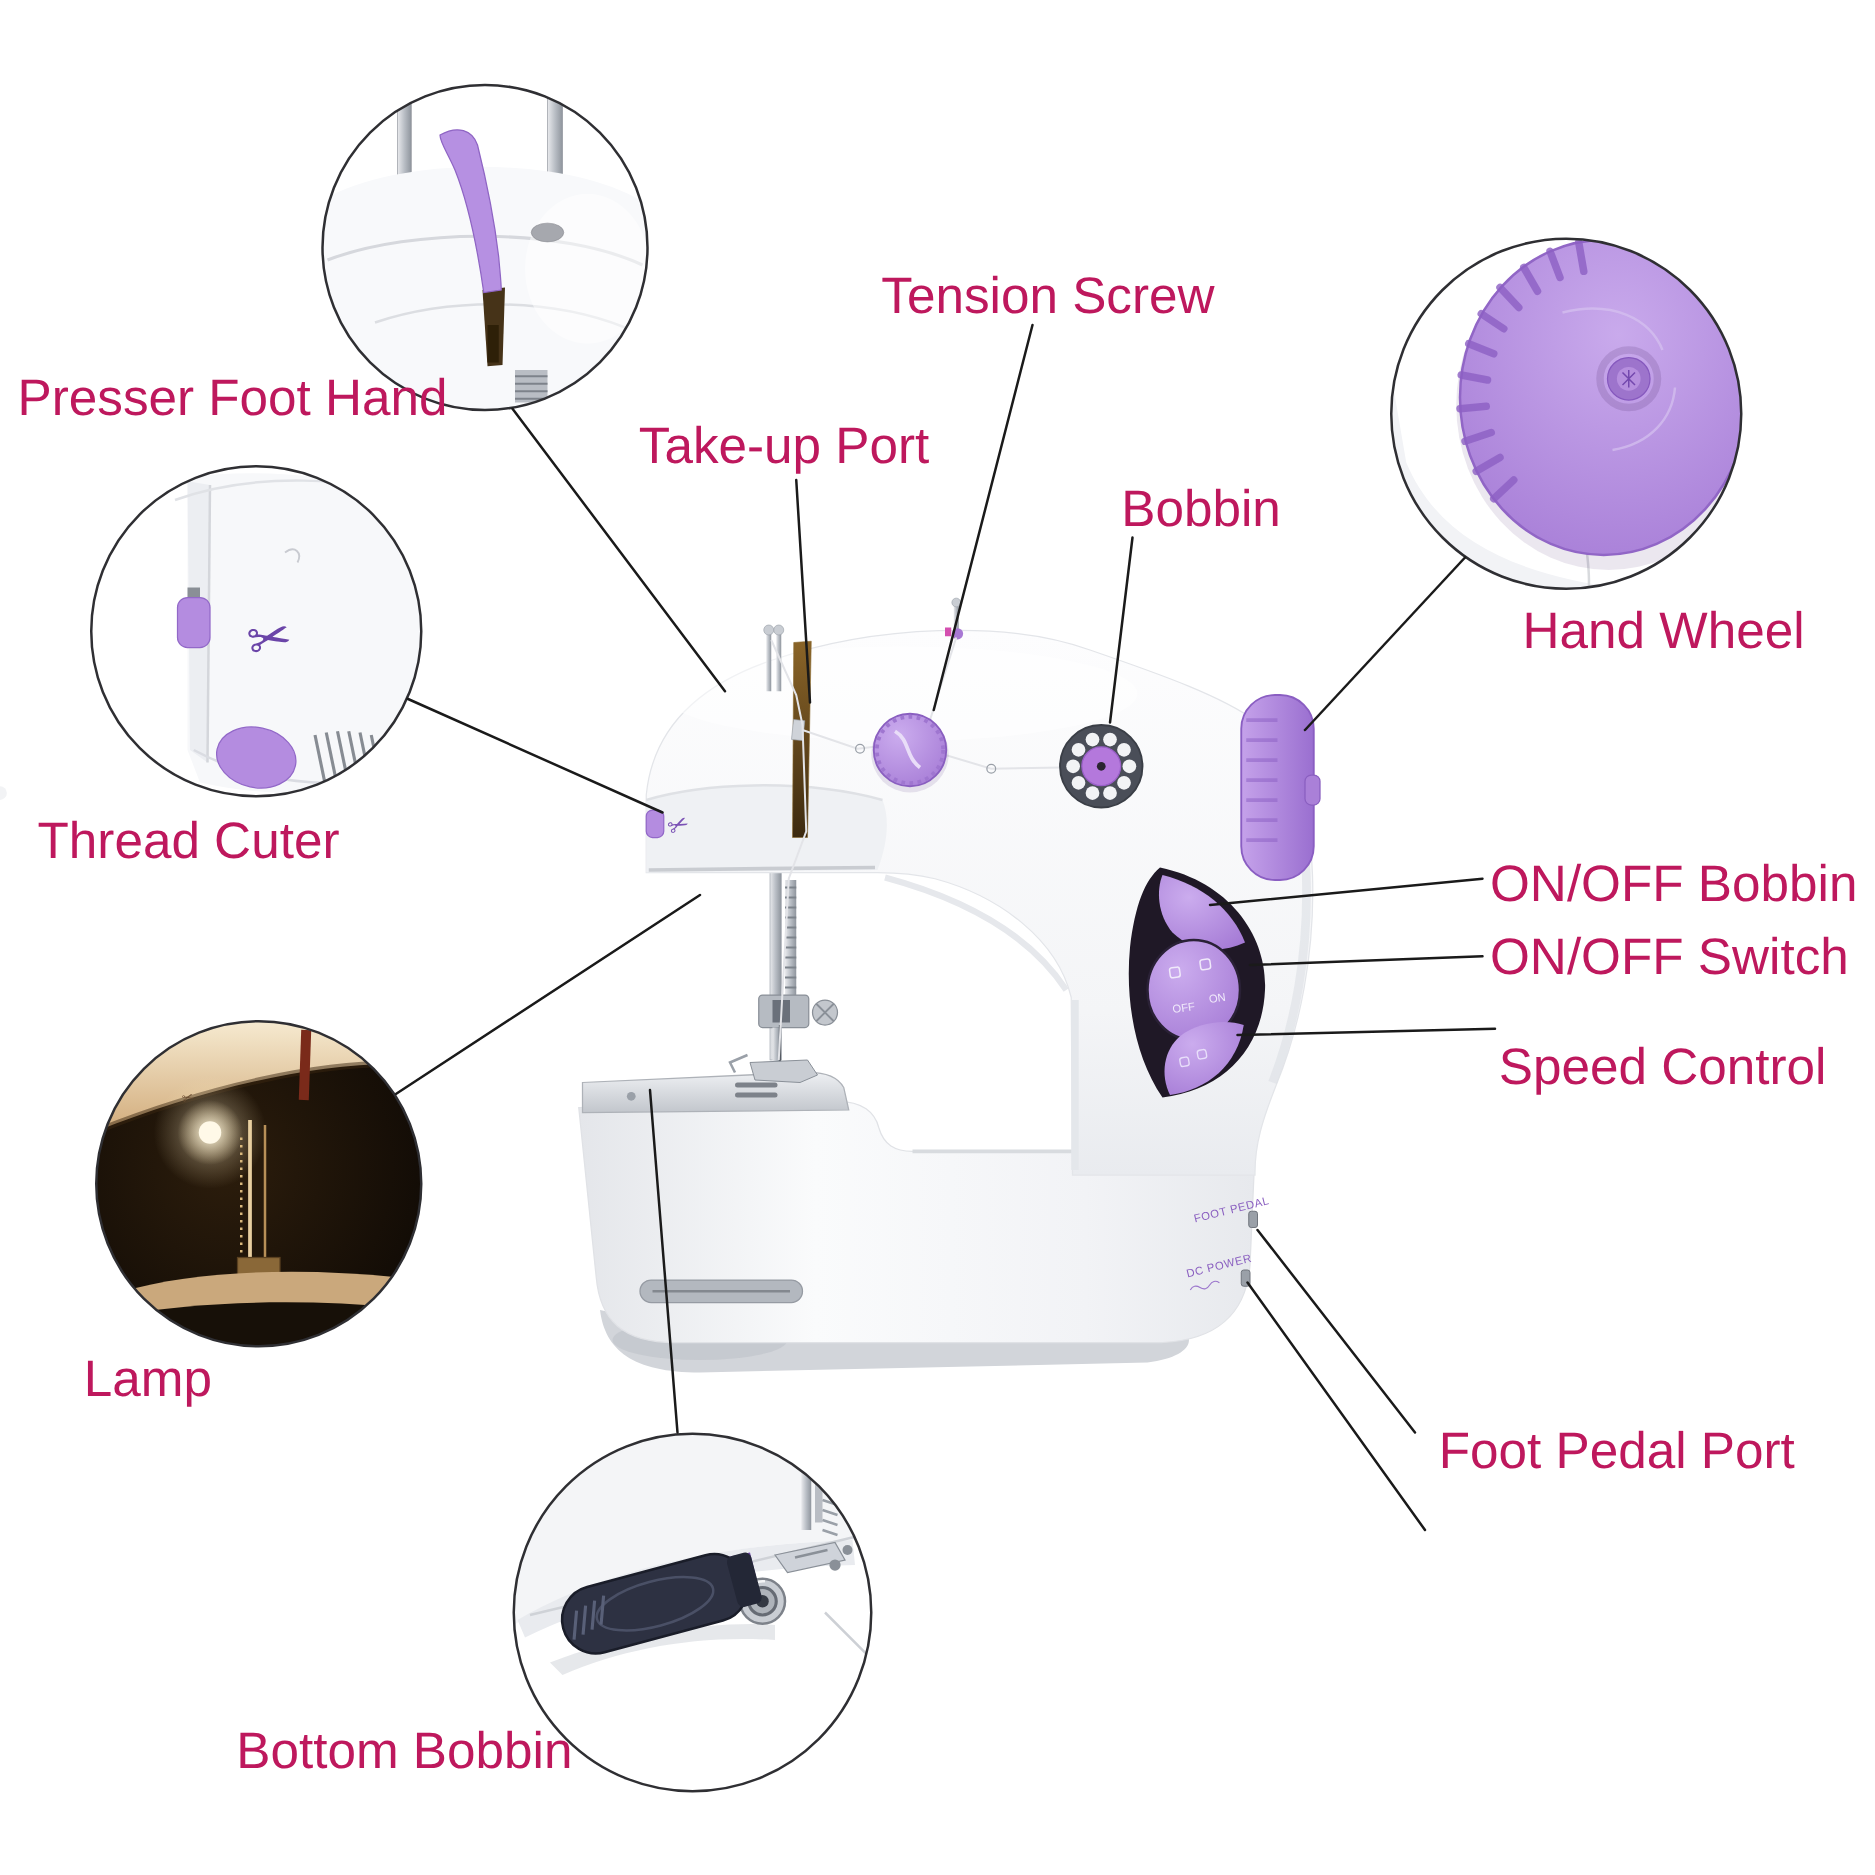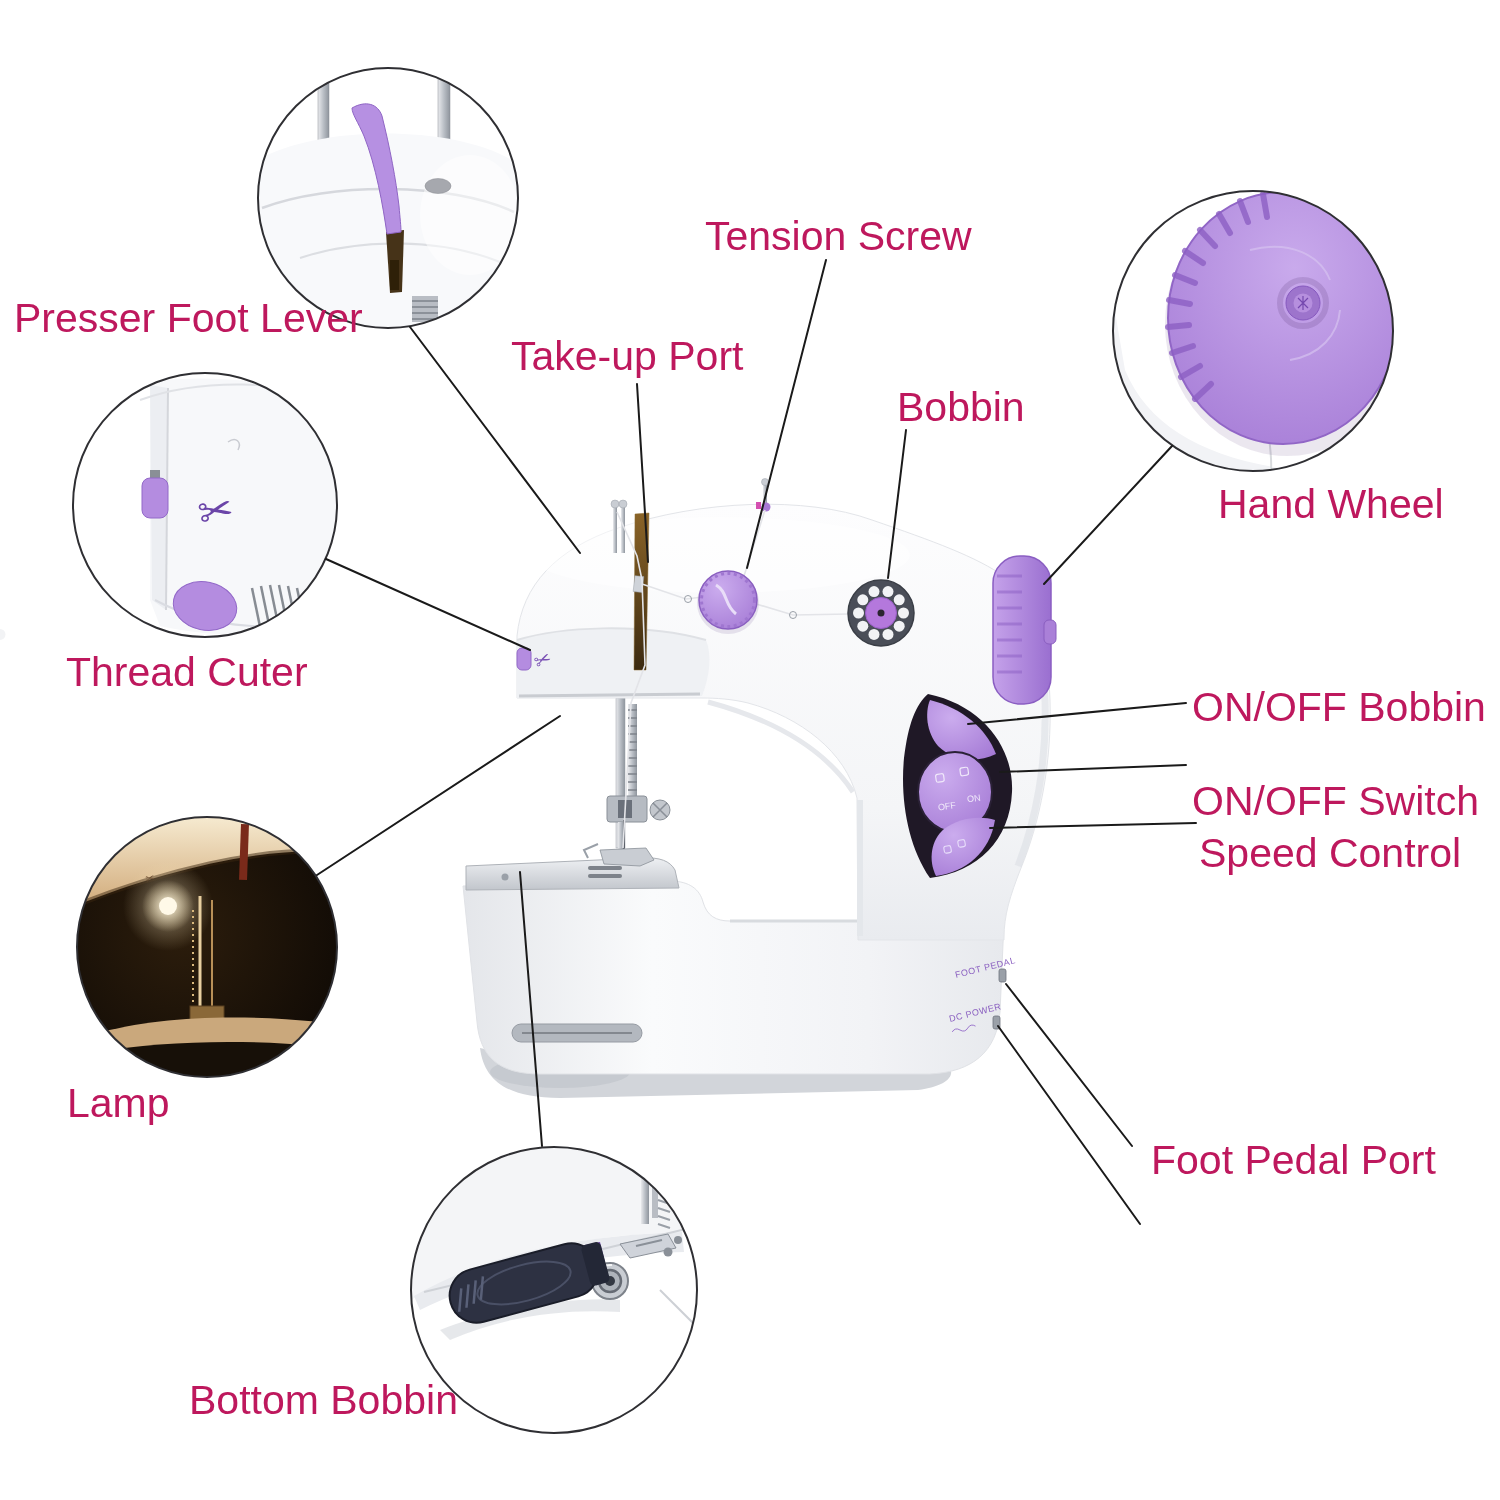--- a/index.html
+++ b/index.html
@@ -335,26 +335,26 @@
     <line x1="1000" y1="772" x2="1186" y2="765"></line>
     <line x1="990" y1="828" x2="1196" y2="823"></line>
     <line x1="326" y1="559" x2="530" y2="650"></line>
     <line x1="317" y1="875" x2="560" y2="716"></line>
     <line x1="520" y1="872" x2="542" y2="1146"></line>
     <line x1="1006" y1="984" x2="1132" y2="1146"></line>
     <line x1="998" y1="1026" x2="1140" y2="1224"></line>
   </g>
 </svg>
 
-<div class="label" style="left:14px;top:297px;">Presser Foot Lever</div>
+<div class="label" style="left:14px;top:297px;">Presser Foot Hand</div>
 <div class="label" style="left:511px;top:335px;">Take-up Port</div>
 <div class="label" style="left:705px;top:215px;">Tension Screw</div>
 <div class="label" style="left:897px;top:386px;">Bobbin</div>
 <div class="label" style="left:1218px;top:483px;">Hand Wheel</div>
 <div class="label" style="left:1192px;top:686px;">ON/OFF Bobbin</div>
-<div class="label" style="left:1192px;top:780px;text-align:center;">ON/OFF Switch</div>
+<div class="label" style="left:1192px;top:744px;text-align:center;">ON/OFF Switch</div>
 <div class="label" style="left:1199px;top:832px;">Speed Control</div>
-<div class="label" style="left:30px;top:651px;margin-left:36px;">Thread Cuter</div>
+<div class="label" style="left:30px;top:651px;">Thread Cuter</div>
 <div class="label" style="left:67px;top:1082px;">Lamp</div>
 <div class="label" style="left:1134px;top:1139px;margin-left:17px;">Foot Pedal Port</div>
 <div class="label" style="left:189px;top:1379px;">Bottom Bobbin</div>
 
 </div>
 
 </body></html>

